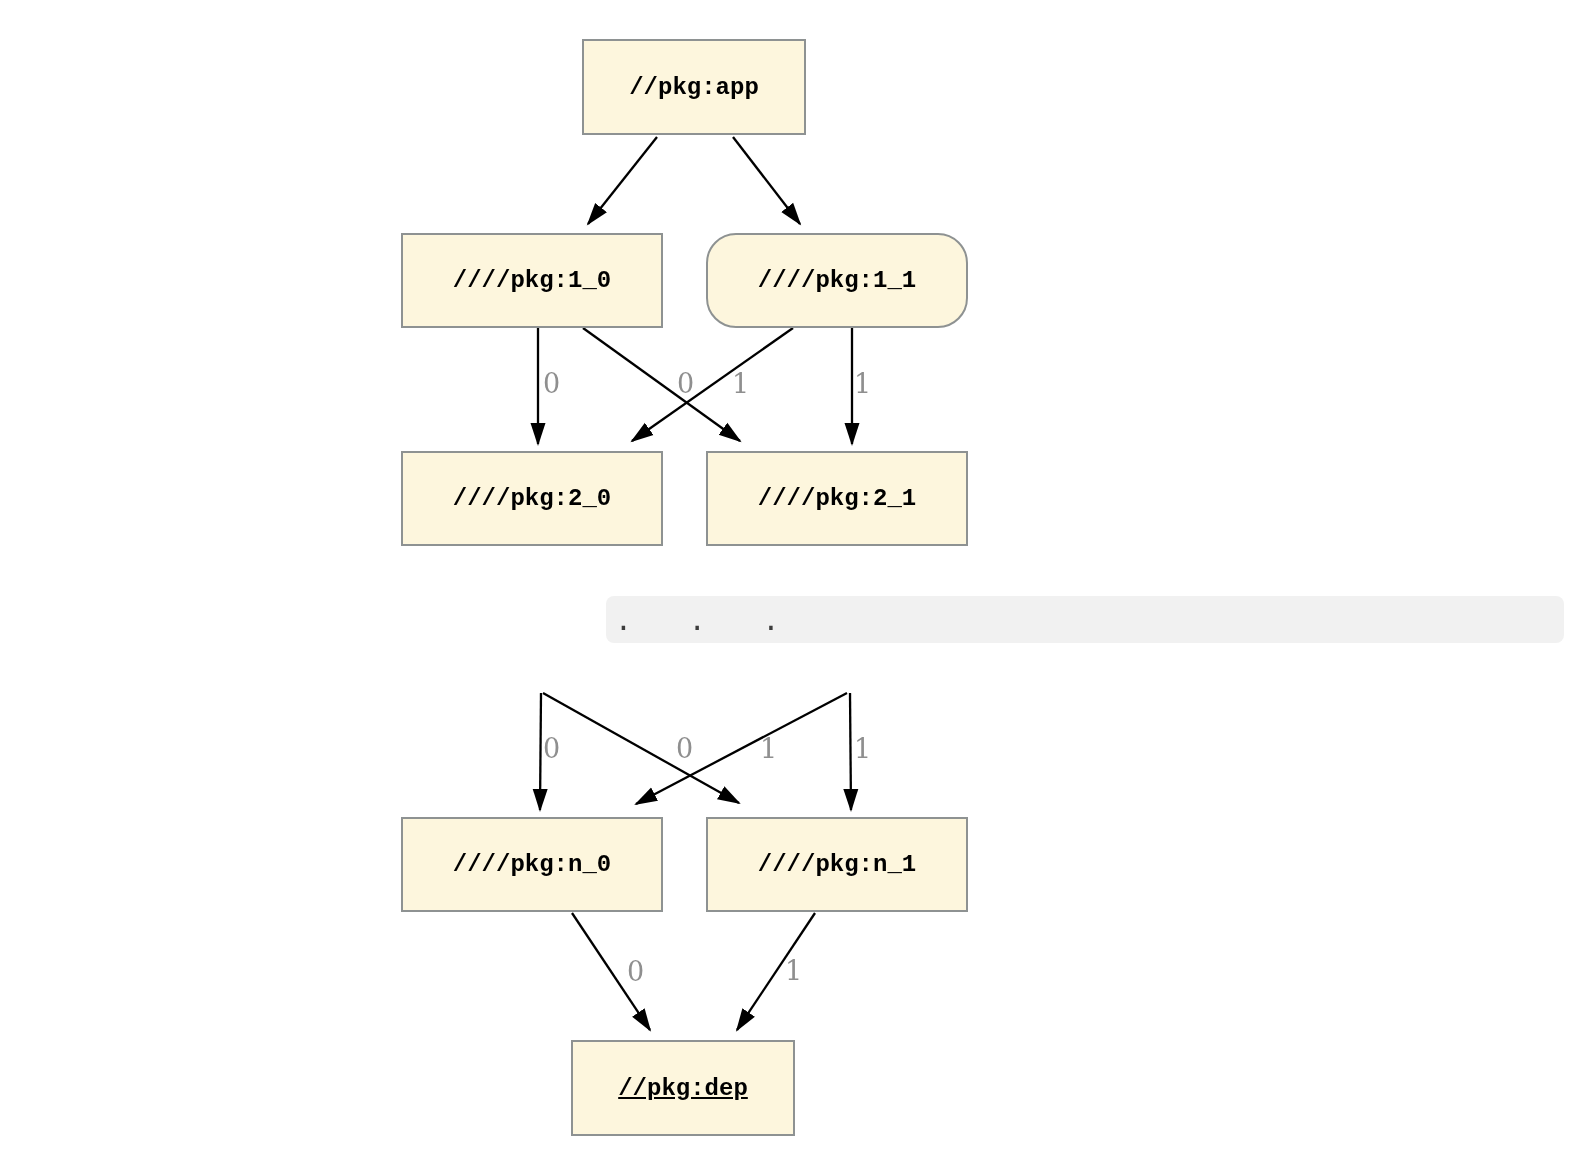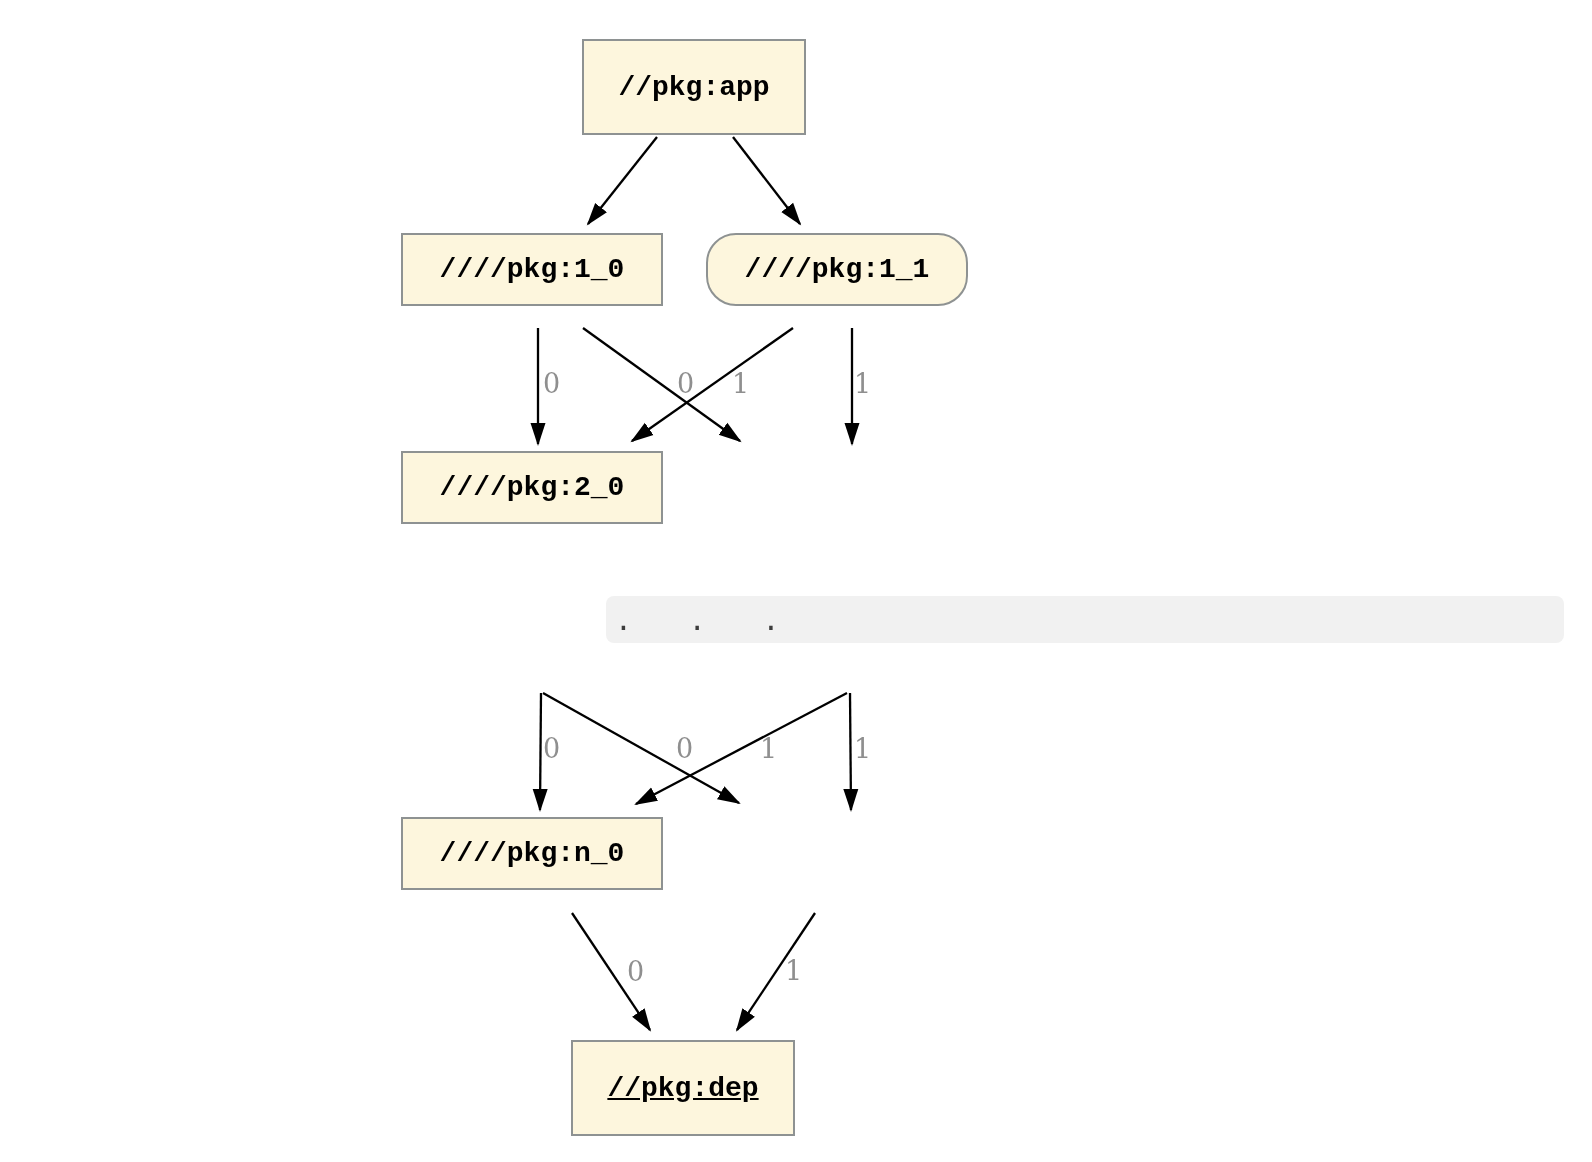--- a/index.html
+++ b/index.html
@@ -23,25 +23,25 @@
   .edges line{stroke:var(--edge);stroke-width:2.3px;}
   .edges marker path{fill:var(--edge);}
   .node{
     position:absolute;
     box-sizing:border-box;
     background:var(--node-fill);
     border:2px solid var(--node-border);
     display:flex;align-items:center;justify-content:center;
     font-family:"Liberation Mono",monospace;
     font-weight:bold;
-    font-size:28px;
+    font-size:24px;
     color:#000;
     white-space:pre;
   }
-  .node.wide{width:262px;height:73px;}
+  .node.wide{width:262px;height:95px;}
   .node.narrow{width:224px;height:96px;}
   .elabel{
     position:absolute;
     font-family:"DejaVu Serif",serif;
     font-size:27px;
     line-height:27px;
     color:var(--edge-label);
   }
   .band{
     position:absolute;
@@ -85,21 +85,23 @@
     <line x1="850" y1="693" x2="851" y2="810" marker-end="url(#ah)"></line>
 
     <line x1="572" y1="913" x2="650" y2="1030" marker-end="url(#ah)"></line>
     <line x1="815" y1="913" x2="737" y2="1030" marker-end="url(#ah)"></line>
   </svg>
 
   <div class="node narrow" style="left:582px;top:39px;">//pkg:app</div>
   <div class="node wide" style="left:401px;top:233px;">////pkg:1_0</div>
   <div class="node wide" style="left:706px;top:233px;border-radius:30px;">////pkg:1_1</div>
   <div class="node wide" style="left:401px;top:451px;">////pkg:2_0</div>
+  <div class="node wide" style="left:706px;top:451px;">////pkg:2_1</div>
   <div class="node wide" style="left:401px;top:817px;">////pkg:n_0</div>
+  <div class="node wide" style="left:706px;top:817px;">////pkg:n_1</div>
   <div class="node narrow" style="left:571px;top:1040px;text-decoration:underline;">//pkg:dep</div>
 
   <div class="band">. . .</div>
 
   <span class="elabel" style="left:543px;top:370px;">0</span>
   <span class="elabel" style="left:677px;top:370px;">0</span>
   <span class="elabel" style="left:732px;top:370px;">1</span>
   <span class="elabel" style="left:854px;top:370px;">1</span>
 
   <span class="elabel" style="left:543px;top:735px;">0</span>

